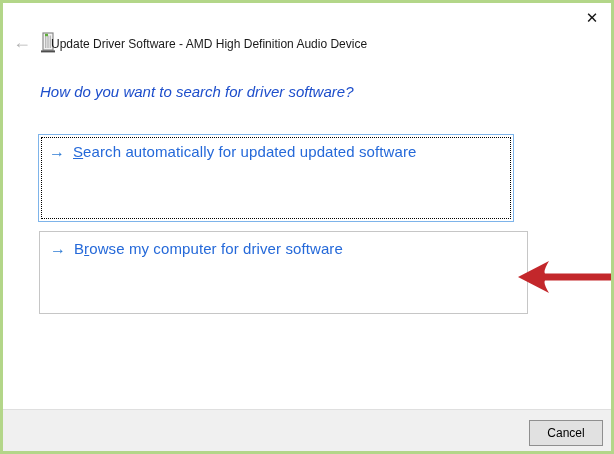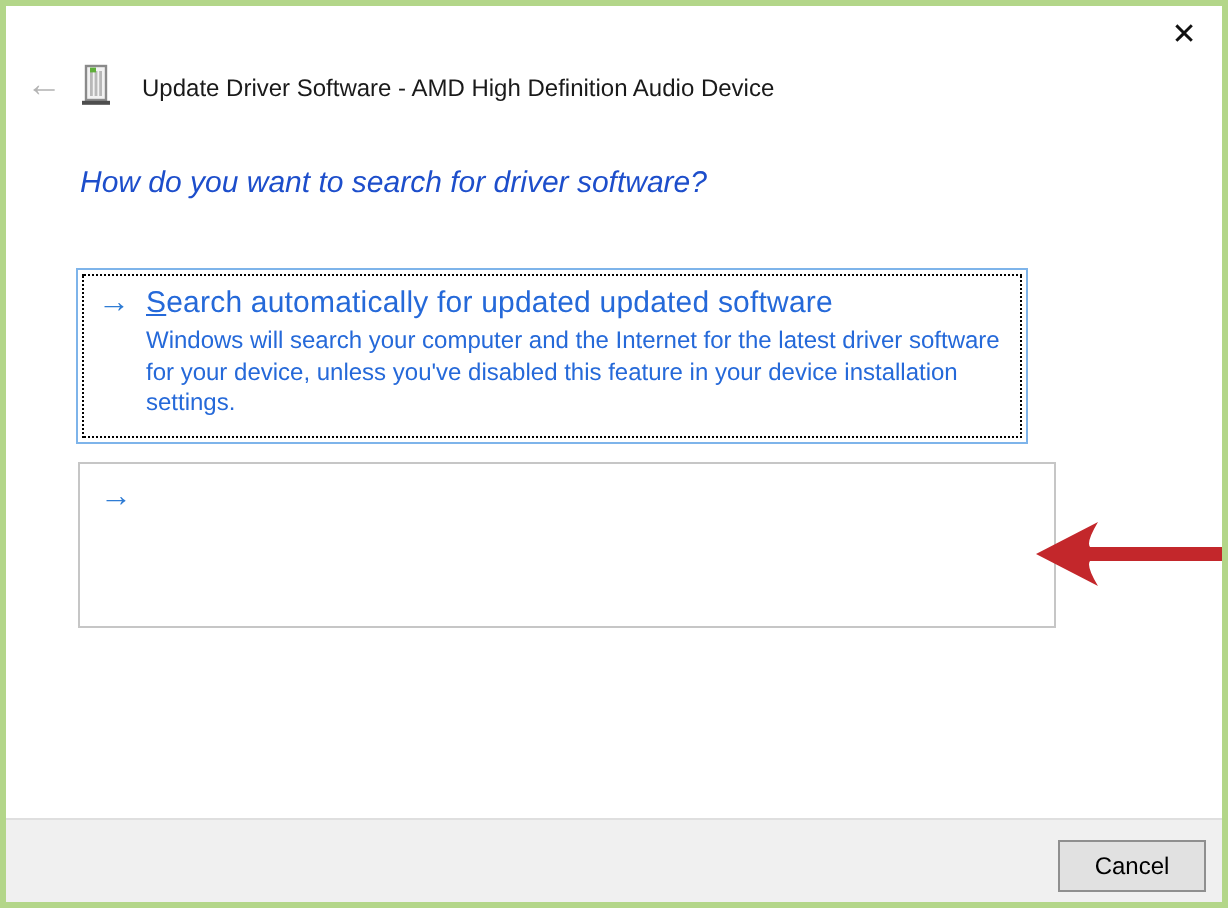--- a/index.html
+++ b/index.html
@@ -14,21 +14,21 @@
     display:flex;align-items:center;justify-content:center;
     font-size:15px;font-weight:300;color:#111;cursor:pointer;line-height:1;
   }
   .back-btn{
     position:absolute;left:8px;top:28px;width:22px;height:22px;
     display:flex;align-items:center;justify-content:center;
     font-size:18px;color:#b4b4b4;line-height:1;
   }
   .device-icon{position:absolute;left:36px;top:29px;}
   .win-title{
-    position:absolute;left:68px;top:34px;font-size:12px;color:#1a1a1a;
+    position:absolute;left:48px;top:34px;font-size:12px;color:#1a1a1a;
     white-space:nowrap;
   }
   
   .heading{
     position:absolute;left:37px;top:80px;font-size:15px;color:#1d4ecb;
     white-space:nowrap;
     font-style:italic;
   }
   
   .option{
@@ -91,25 +91,25 @@
     </svg>
   </span>
 
   <div class="win-title">Update Driver Software - AMD High Definition Audio Device</div>
 
   <div class="heading">How do you want to search for driver software?</div>
 
   <div class="option option-search">
     <span class="cl-arrow">→</span>
     <div class="cl-title"><span></span><span class="accel">S</span><span>earch automatically for updated updated software</span></div>
-    <div class="cl-desc">Windows will search your computer and the Internet for the latest driver software for your device, unless you've disabled this feature in your device installation settings.</div>
   </div>
 
   <div class="option option-browse">
     <span class="cl-arrow">→</span>
+    <div class="cl-title"><span>B</span><span class="accel">r</span><span>owse my computer for driver software</span></div>
   </div>
 
   <span class="red-arrow">
     <svg width="96" height="38" viewBox="0 0 96 38">
       <path d="M0,19 L31,3 Q25,13 27,15.5 L96,15.5 L96,22.5 L27,22.5 Q25,25 31,35 Z" fill="#c3272b"></path>
     </svg>
   </span>
 
   <div class="footer">
     <button class="cancel-btn">Cancel</button>

